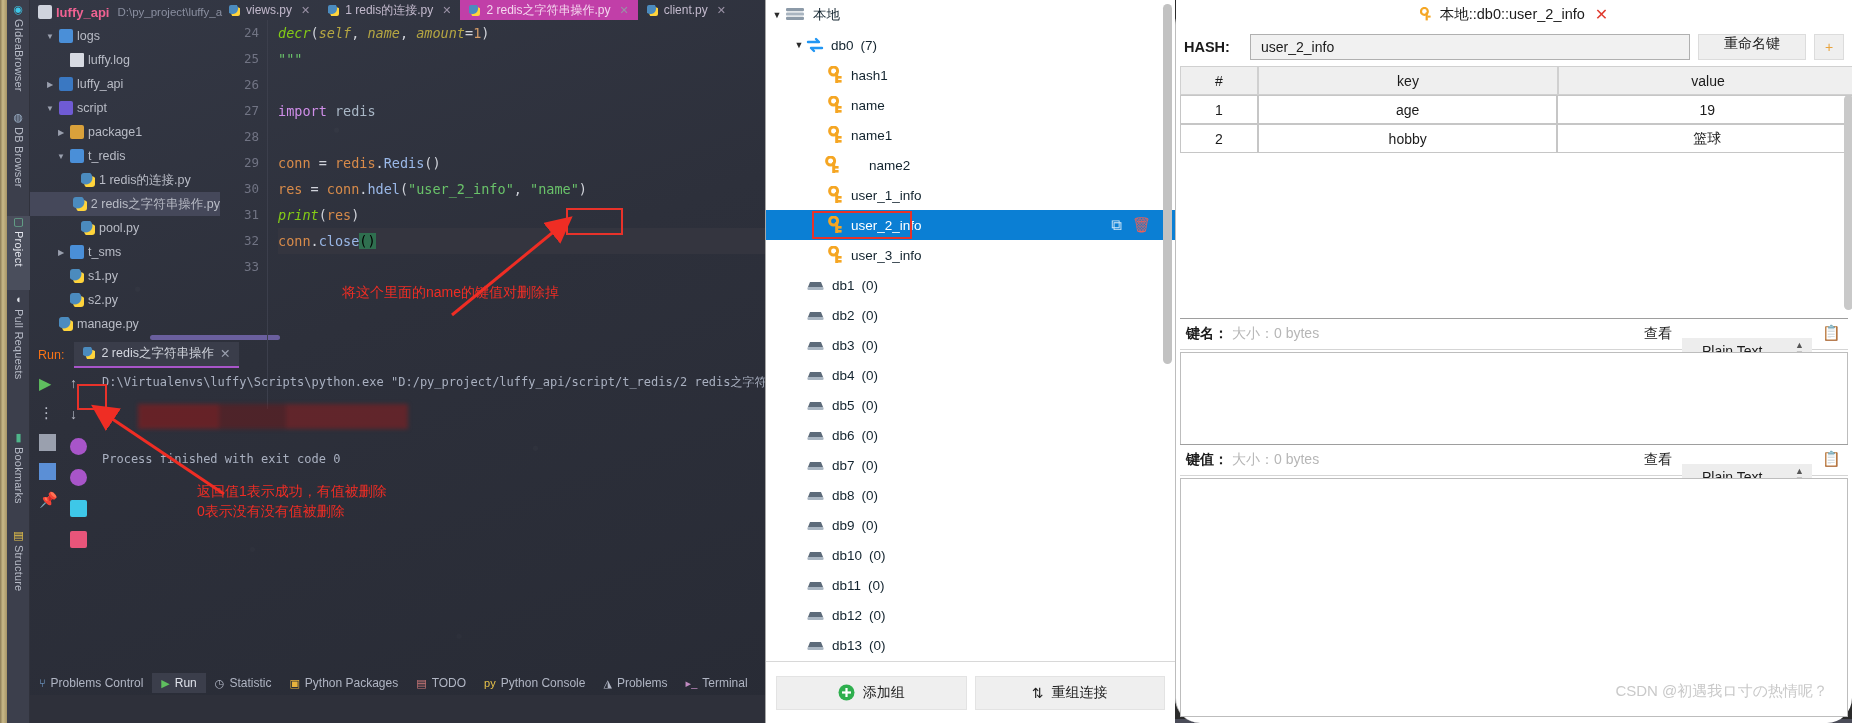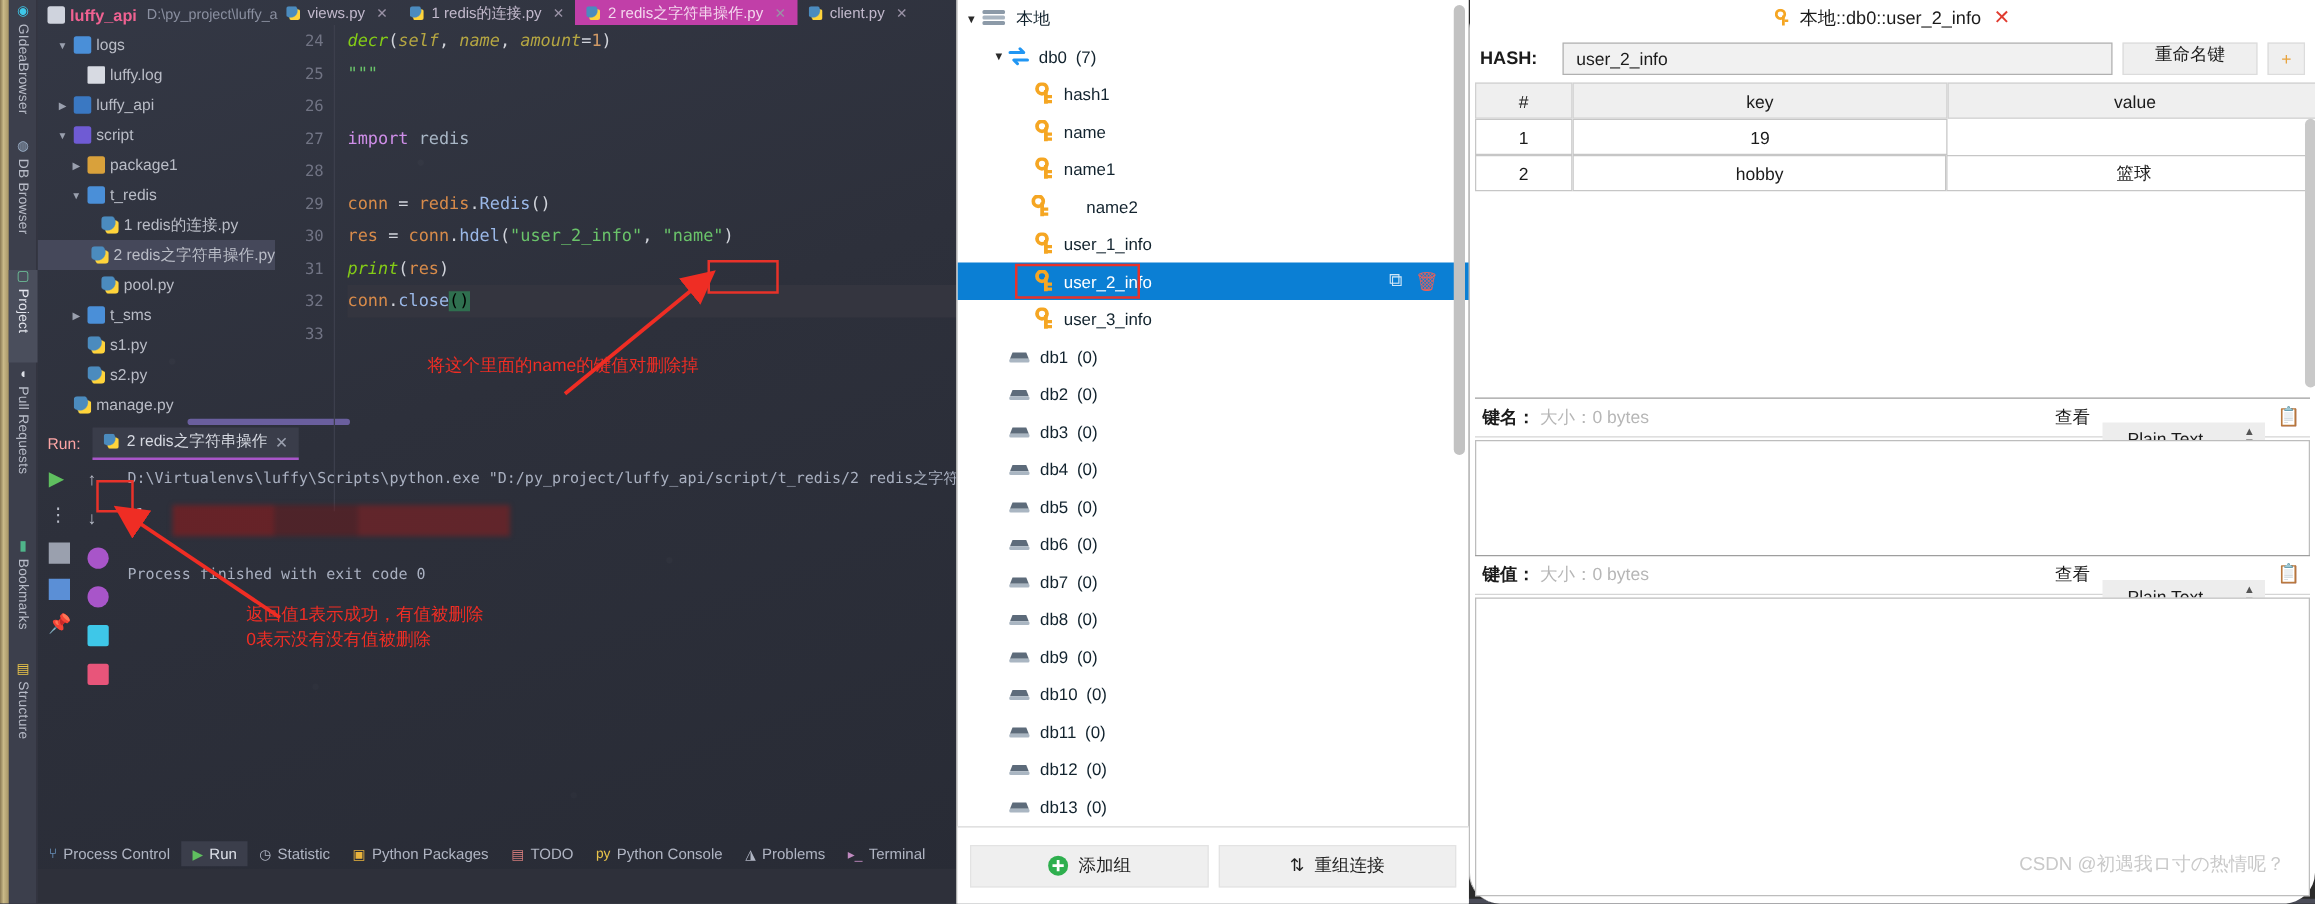--- a/index.html
+++ b/index.html
@@ -97,21 +97,21 @@
   .vline { position:absolute; left:47px; top:0; width:1px; height:100%; background:#3c3f4c;}
 
   
   .redbox { position:absolute; border:2px solid #e8322a; z-index:9; }
   .redtxt { position:absolute; color:#ef2d24; font-size:14px; z-index:9; white-space:nowrap; line-height:1.45;}
   .arrowline { position:absolute; z-index:9; }
 
   
   .runbar { position:absolute; left:30px; bottom:52px; right:0; top:341px; z-index:4;}
   .run-tabhdr { position:absolute; left:0; top:0; height:27px; width:100%; display:flex; align-items:center; gap:10px;}
-  .run-label { color:#fca5a5; font-size:12.5px; margin-left:8px;}
+  .run-label { color:#f97316; font-size:12.5px; margin-left:8px;}
   .run-tab { display:flex; align-items:center; gap:6px; padding:3px 9px 4px; background:#3a3d4a; color:#d5d8e0; font-size:12.5px; border-bottom:2px solid #a855c9;}
   .run-tab .x { color:#9a9fae; }
   .run-side { position:absolute; left:2px; top:30px; width:65px; bottom:0; display:flex; }
   .run-col { width:31px; display:flex; flex-direction:column; align-items:center; padding-top:5px; gap:12px;}
   .run-ic { width:17px;height:17px; display:block;}
   .run-out { position:absolute; left:72px; top:30px; right:0; bottom:0;
              font-family:"DejaVu Sans Mono","Liberation Mono",monospace; font-size:12px; color:#a9b0c0; }
   .run-out .ln { line-height:22px; white-space:pre;}
   .redacted { position:absolute; background:
      linear-gradient(90deg, rgba(150,25,25,.55) 0 30%, rgba(120,22,22,.45) 30% 55%, rgba(150,28,28,.5) 55% 100%);
@@ -399,21 +399,21 @@
         </marker>
       </defs>
       <line x1="142" y1="96" x2="14" y2="10" stroke="#ef2d24" stroke-width="3" marker-end="url(#ah2)"></line>
     </svg>
     <div class="redtxt" style="left:197px; top:481px; white-space:pre-line;">返回值1表示成功，有值被删除
 0表示没有没有值被删除</div>
 
     <div class="botbar" id="botBar">
         <div class="botitem">
           <span style="color: rgb(127, 179, 232); font-size: 11px;">⑂</span>
-          <span>Process Control</span>
+          <span>Problems Control</span>
         </div>
         <div class="botitem active">
           <span style="color: rgb(95, 191, 95); font-size: 11px;">▶</span>
           <span>Run</span>
         </div>
         <div class="botitem">
           <span style="color: rgb(176, 181, 195); font-size: 11px;">◷</span>
           <span>Statistic</span>
         </div>
         <div class="botitem">
@@ -747,20 +747,21 @@
         <div class="rd-th c-idx">#</div>
         <div class="rd-th c-key">key</div>
         <div class="rd-th c-val">value</div>
       </div>
     </div>
 
     <div class="rd-tablebody">
       <div id="hashRows">
           <div class="rd-tr">
             <div class="rd-td c-idx">1</div>
+            <div class="rd-td c-key">age</div>
             <div class="rd-td c-val">19</div>
           </div>
           <div class="rd-tr">
             <div class="rd-td c-idx">2</div>
             <div class="rd-td c-key">hobby</div>
             <div class="rd-td c-val">篮球</div>
           </div>
         </div>
       <div class="rd-vscroll">
         <div class="rd-vthumb"></div>

